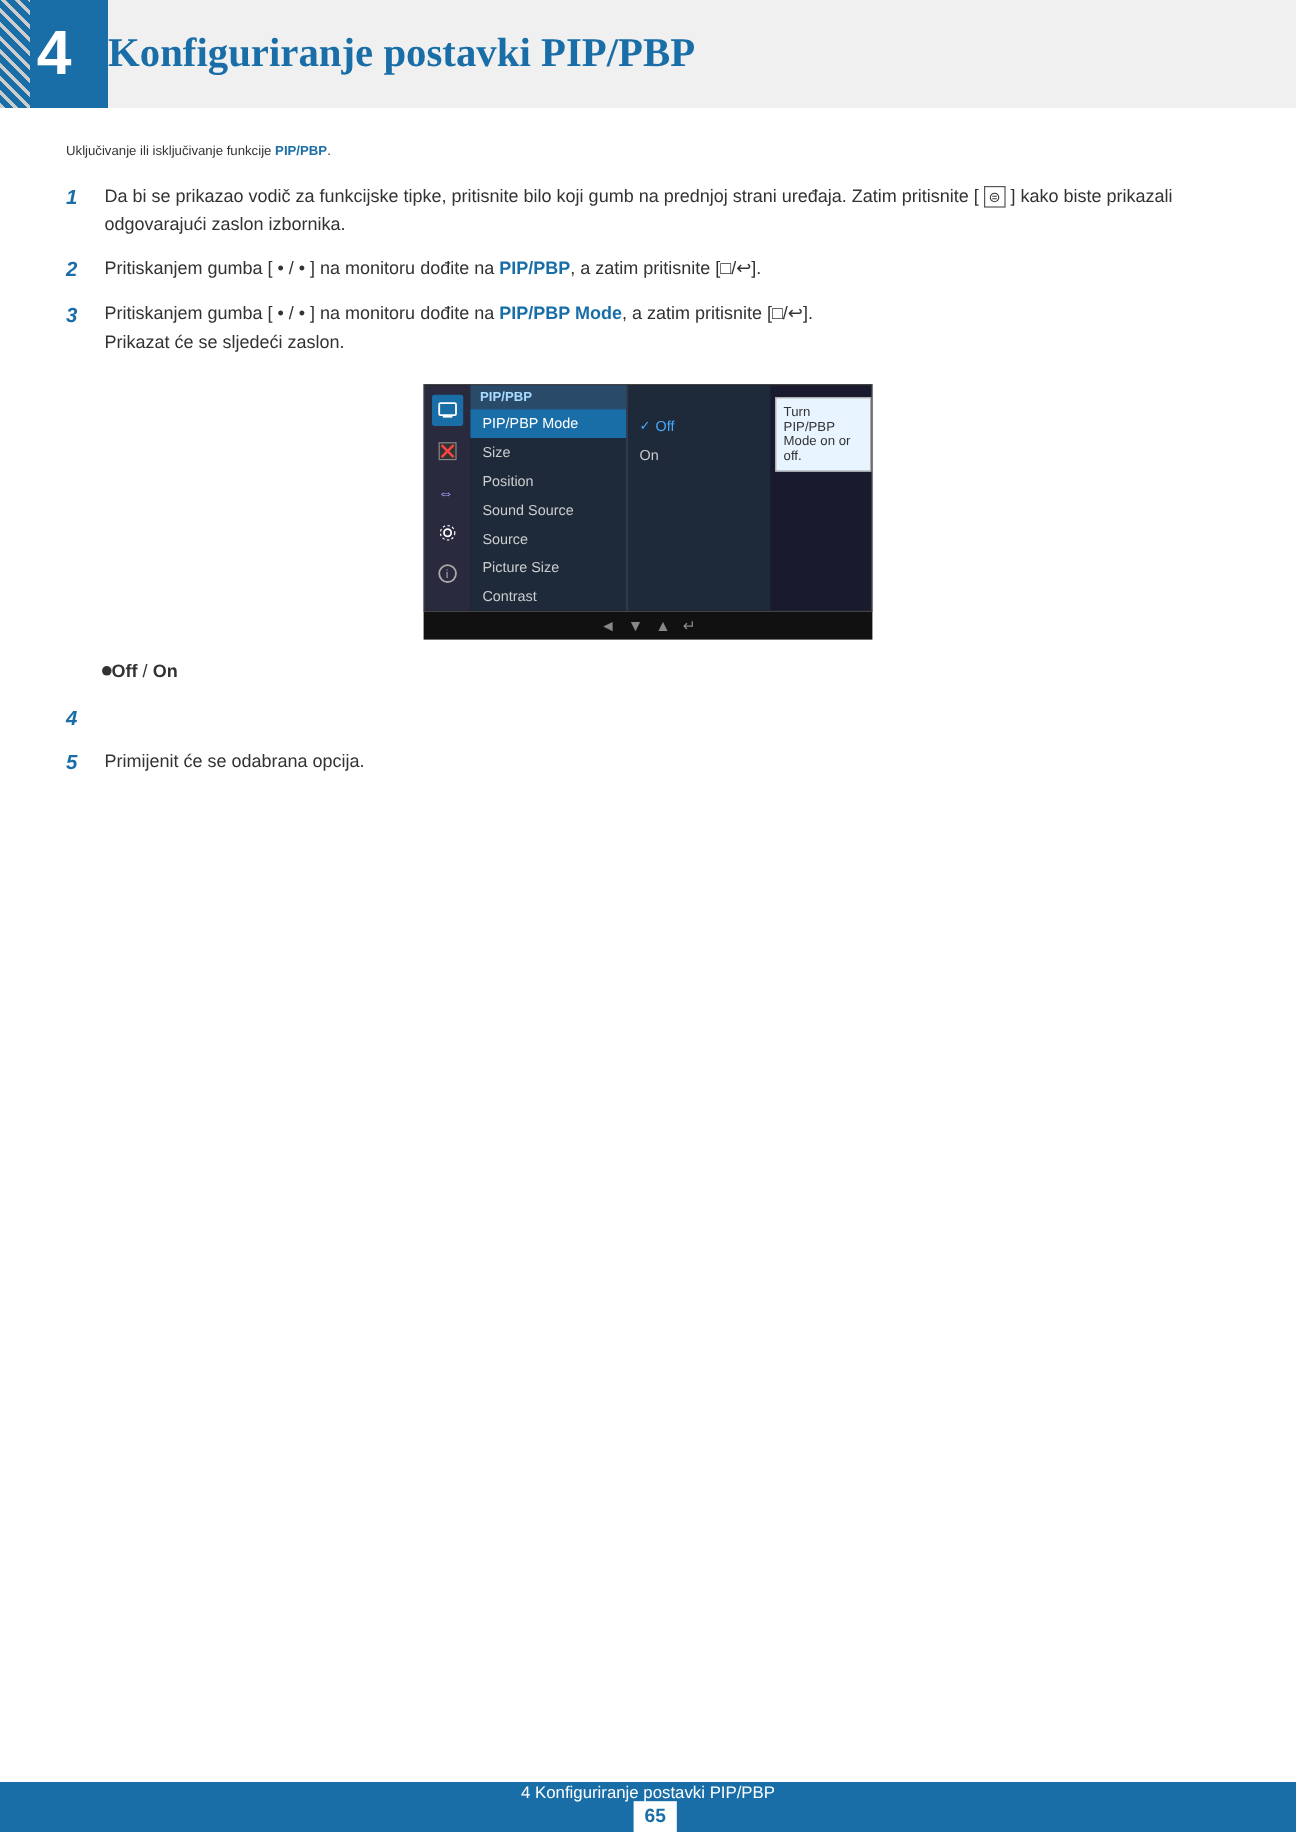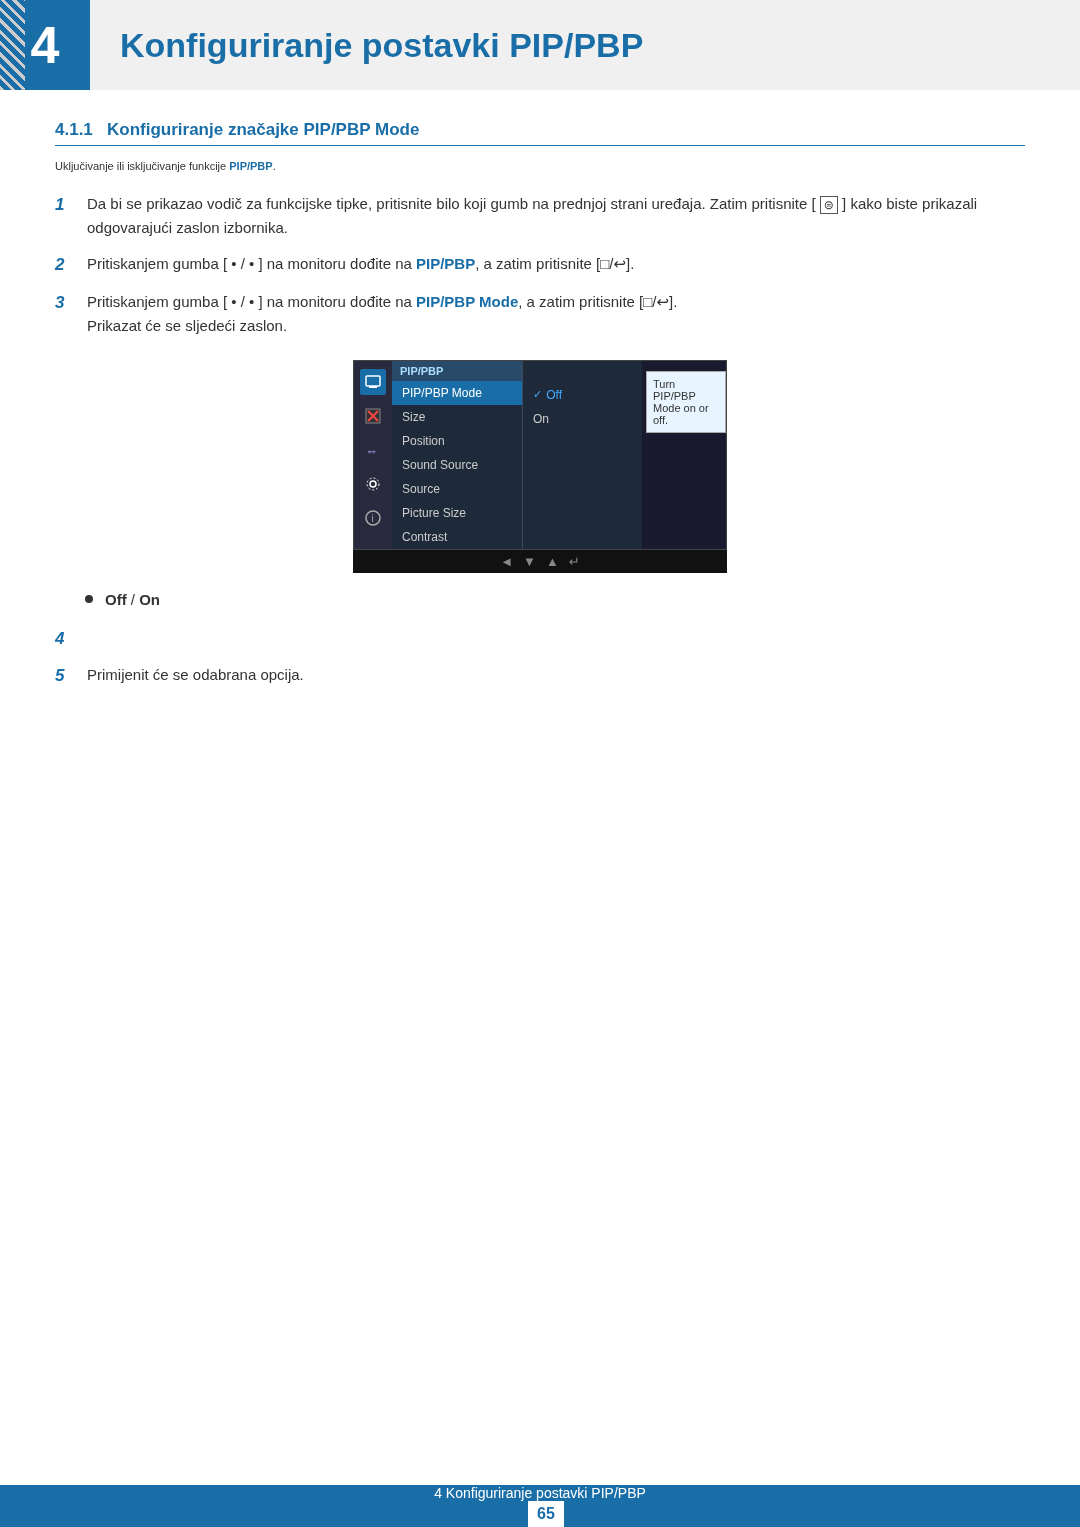--- a/index.html
+++ b/index.html
@@ -31,21 +31,21 @@
     .chapter-number {
       color: #ffffff;
       font-size: 52px;
       font-weight: bold;
     }
     .chapter-title-box {
       background: #f0f0f0;
       flex: 1;
       display: flex;
       align-items: center;
-      padding-left: 30px;
+      font-family: Liberation Serif, serif;
     }
     .chapter-title {
       color: #1a6ea8;
       font-size: 34px;
       font-weight: bold;
     }
 
     
     .stripe-decoration {
       position: absolute;
@@ -222,21 +222,21 @@
     }
 
     
     .bullet-list {
       margin: 12px 0 18px 30px;
     }
     .bullet-item {
       list-style: none;
       display: flex;
       align-items: center;
-      gap: 12px;
+      gap: 0;
       font-size: 15px;
       color: #333;
     }
     .bullet-dot {
       width: 8px;
       height: 8px;
       background: #333;
       border-radius: 50%;
       flex-shrink: 0;
     }
@@ -292,25 +292,20 @@
   <div class="chapter-number-box">
     <span class="chapter-number">4</span>
   </div>
   <div class="chapter-title-box">
     <span class="chapter-title">Konfiguriranje postavki PIP/PBP</span>
   </div>
 </div>
 
 <div class="content">
 
-  <div class="section-heading">
-    <span>4.1.1</span>
-    &nbsp;
-    <span>Konfiguriranje značajke PIP/PBP Mode</span>
-  </div>
 
   <p class="intro-text">
     <span>Uključivanje ili isključivanje funkcije </span><span class="highlight-blue">PIP/PBP</span><span>.</span>
   </p>
 
   <div class="step">
     <span class="step-number">1</span>
     <div class="step-text">
       Da bi se prikazao vodič za funkcijske tipke, pritisnite bilo koji gumb na prednjoj strani uređaja. Zatim pritisnite [&nbsp;<span style="border:1px solid #555;padding:1px 3px;font-size:12px;">⊜</span>&nbsp;] kako biste prikazali odgovarajući zaslon izbornika.
     </div>

